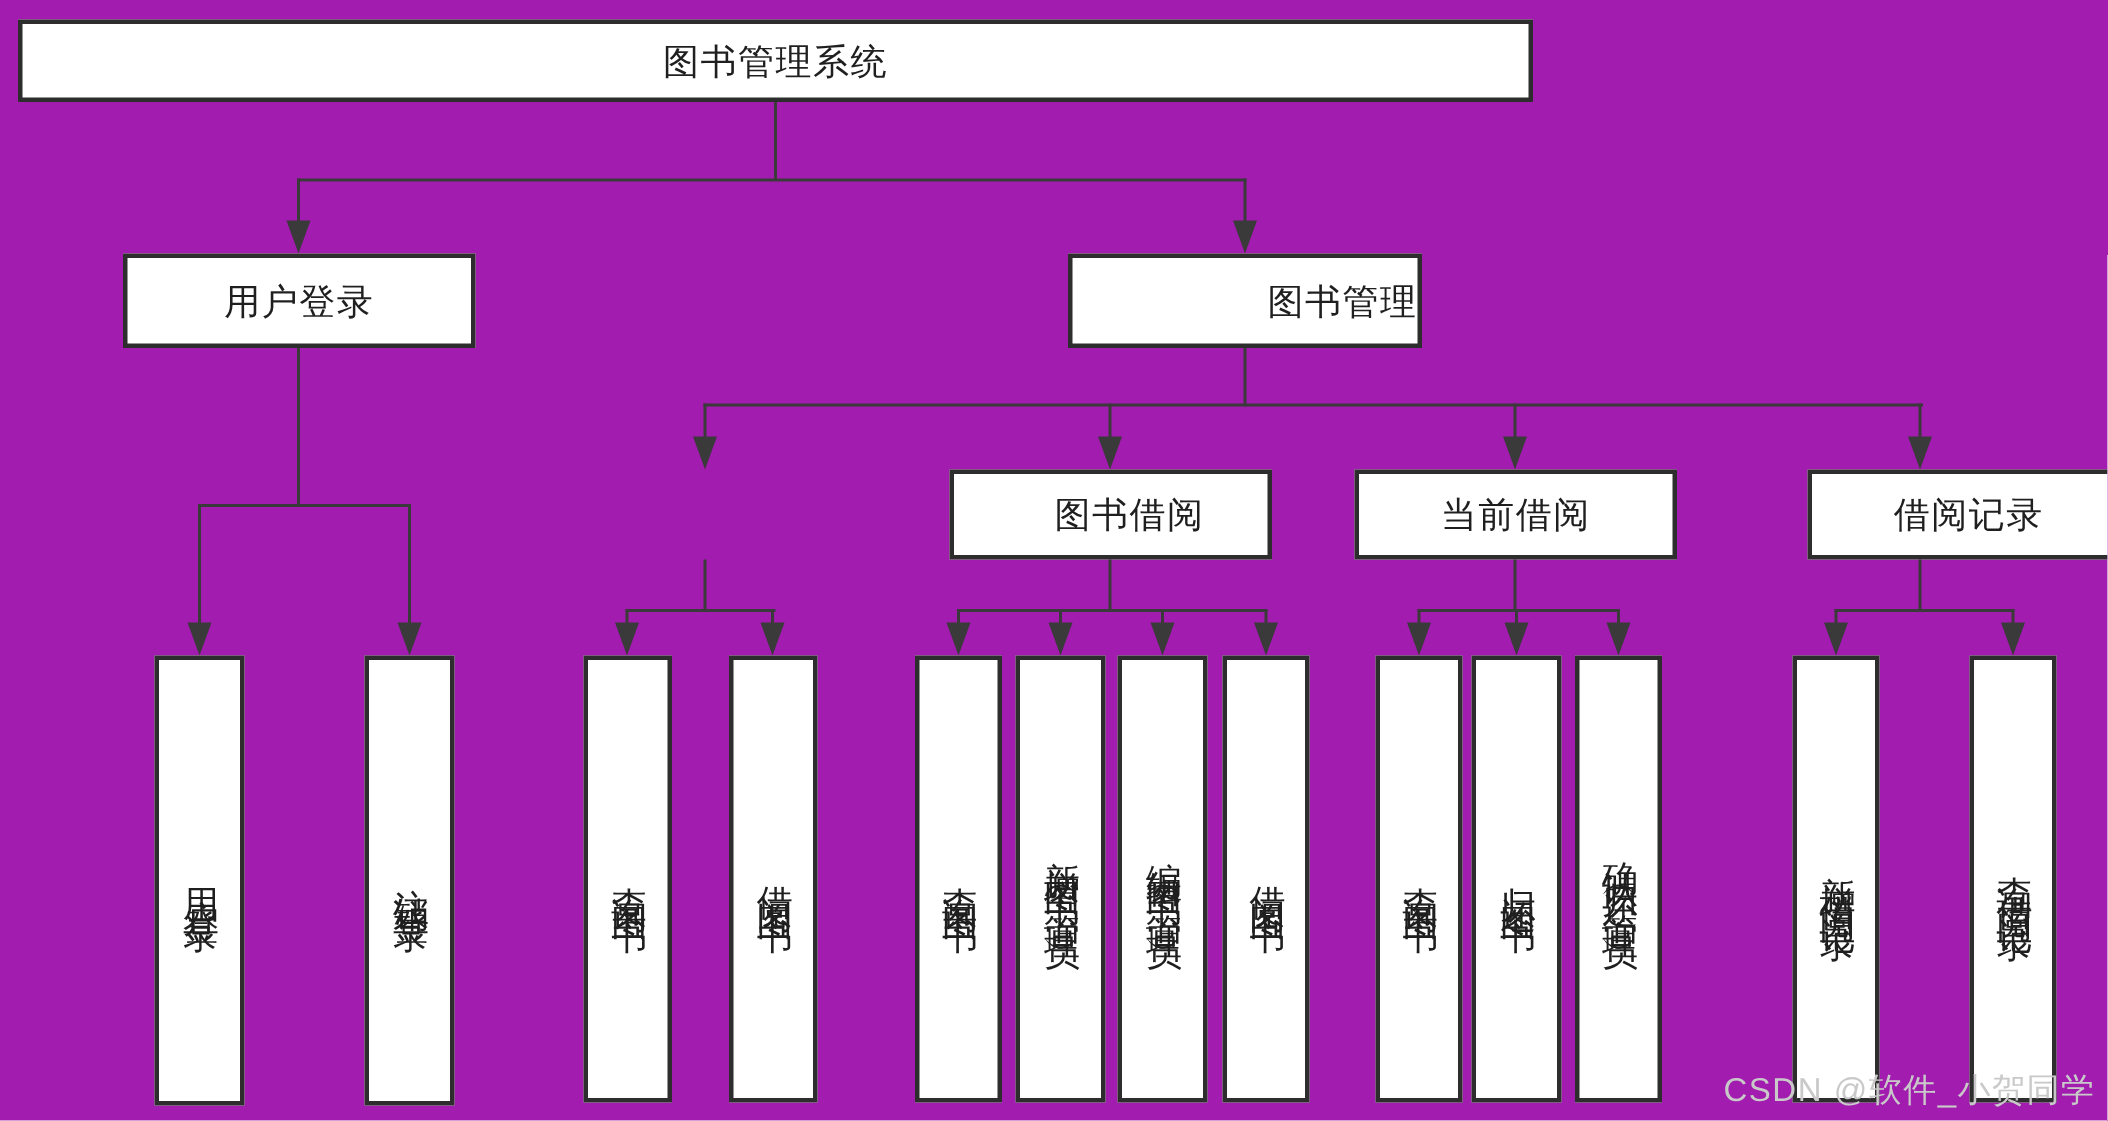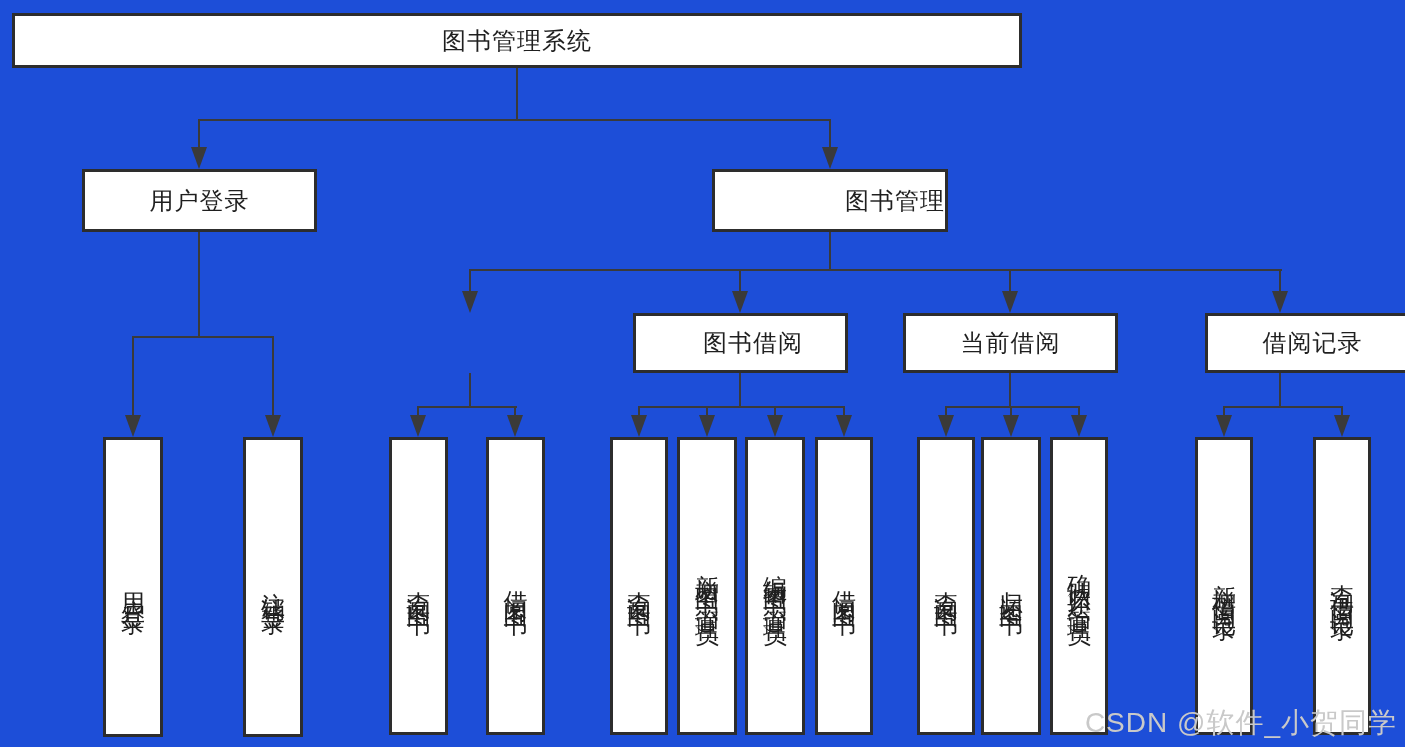--- a/index.html
+++ b/index.html
@@ -1,17 +1,17 @@
 <!DOCTYPE html>
 <html><head>
 <meta charset="utf-8">
 <style>
   html,body{margin:0;padding:0;background:#fff;}
   #stage{
-    position:relative;width:1405px;height:747px;background:#1d4ed8;overflow:hidden;
+    position:relative;width:1405px;height:747px;background:#a21caf;overflow:hidden;
     font-family:"Liberation Sans",sans-serif;
   }
   .box{
     position:absolute;box-sizing:border-box;border:3px solid #2d2d2d;background:#fff;
     display:flex;align-items:center;justify-content:center;
     font-size:24px;color:#1f1f1f;letter-spacing:1px;
   }
   .vbox span{
     writing-mode:vertical-rl;text-orientation:mixed;
     letter-spacing:7px;line-height:1;white-space:nowrap;
@@ -19,21 +19,21 @@
   .vline,.hline{position:absolute;background:#3a3a3a;}
   .vline{width:2px;}
   .hline{height:2px;}
   .ah{
     position:absolute;width:0;height:0;
     border-left:8px solid transparent;border-right:8px solid transparent;
     border-top:22px solid #3a3a3a;
   }
   #watermark{
     position:absolute;right:8px;bottom:5px;z-index:5;
-    font-size:28px;color:#c9c9c9;letter-spacing:1px;
+    font-size:22px;color:#c9c9c9;letter-spacing:1px;
   }
 </style>
 </head>
 <body>
 
 <div id="stage">
 
   <div class="box" style="left:12px;top:13px;width:1010px;height:55px;">
     <span>图书管理系统</span>
   </div>

